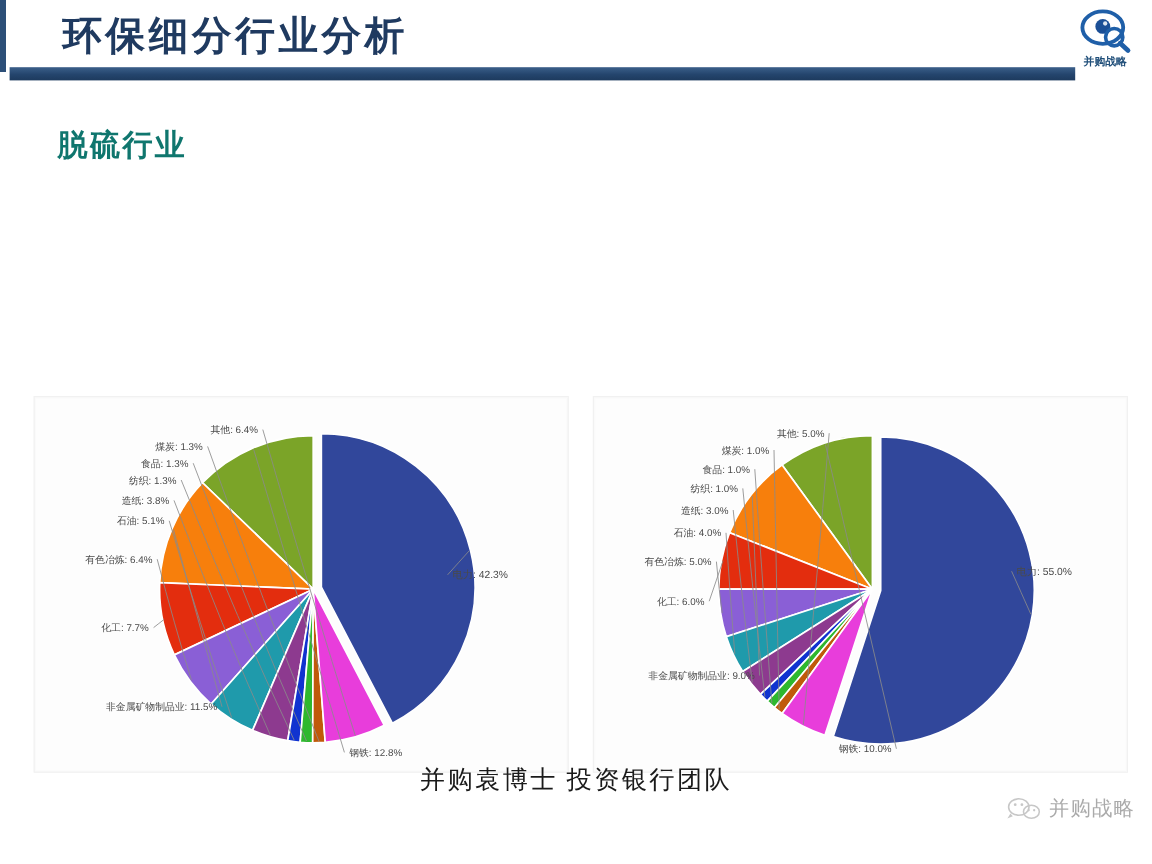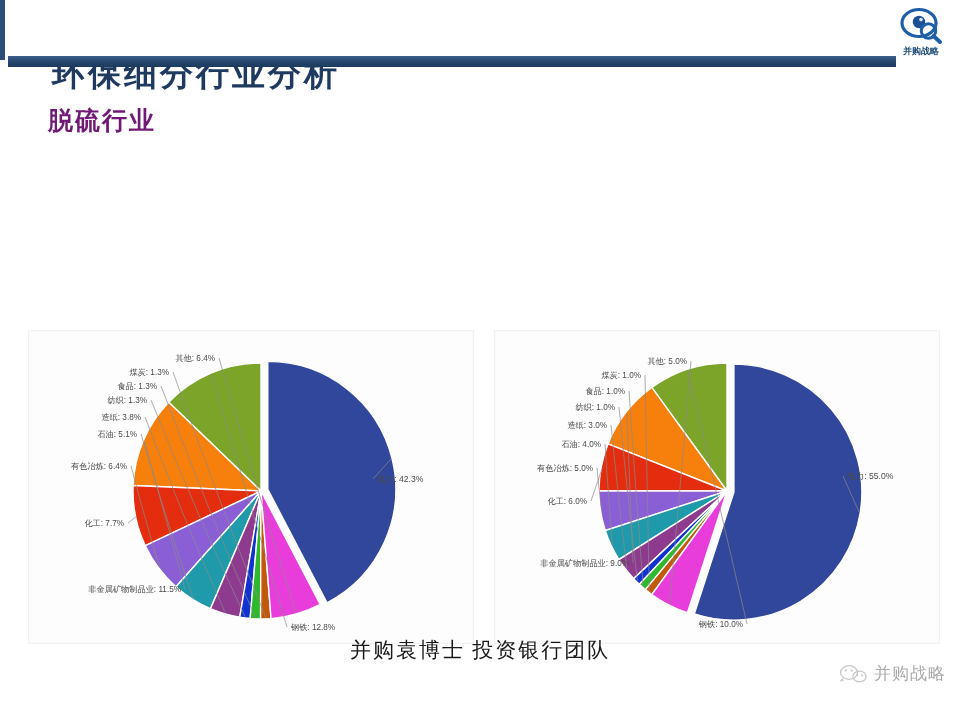--- a/index.html
+++ b/index.html
@@ -22,39 +22,38 @@
   .header-bar{
     position:absolute;left:8px;top:56px;width:888px;height:11px;
     background:linear-gradient(180deg,#3b5f8a 0%,#24456d 55%,#1d3a5e 100%);
   }
   .header-title{
     position:absolute;left:52px;top:8px;
     font-size:33px;font-weight:bold;letter-spacing:3px;
     color:#1f3a60;
     font-family:"Liberation Serif","DejaVu Serif",serif;
     white-space:nowrap;
-    margin-top:44px;
   }
   
   #brand-logo{
     position:absolute;right:8px;top:6px;width:62px;height:56px;
     text-align:center;
   }
   #brand-logo svg{display:block;margin:0 auto;}
   .logo-text{
     font-size:9px;font-weight:bold;color:#1f4e79;letter-spacing:0px;
     margin-top:0px;line-height:10px;
     font-family:"Liberation Sans","DejaVu Sans",sans-serif;
   }
   
   #content-body{
     position:absolute;left:48px;top:104px;width:872px;
   }
   .section-heading{
-    font-size:25px;font-weight:bold;color:#701a75;
+    font-size:25px;font-weight:bold;color:#0f766e;
     letter-spacing:2px;margin:0 0 6px 0;
     font-family:"Liberation Serif","DejaVu Serif",serif;
   }
   .para{
     font-size:19.5px;line-height:31px;color:#141414;
     letter-spacing:0.4px;margin:0;text-align:justify;
     font-family:"Liberation Serif","DejaVu Serif",serif;
   }
   .hl{color:#c0504d;font-weight:bold;}
   

